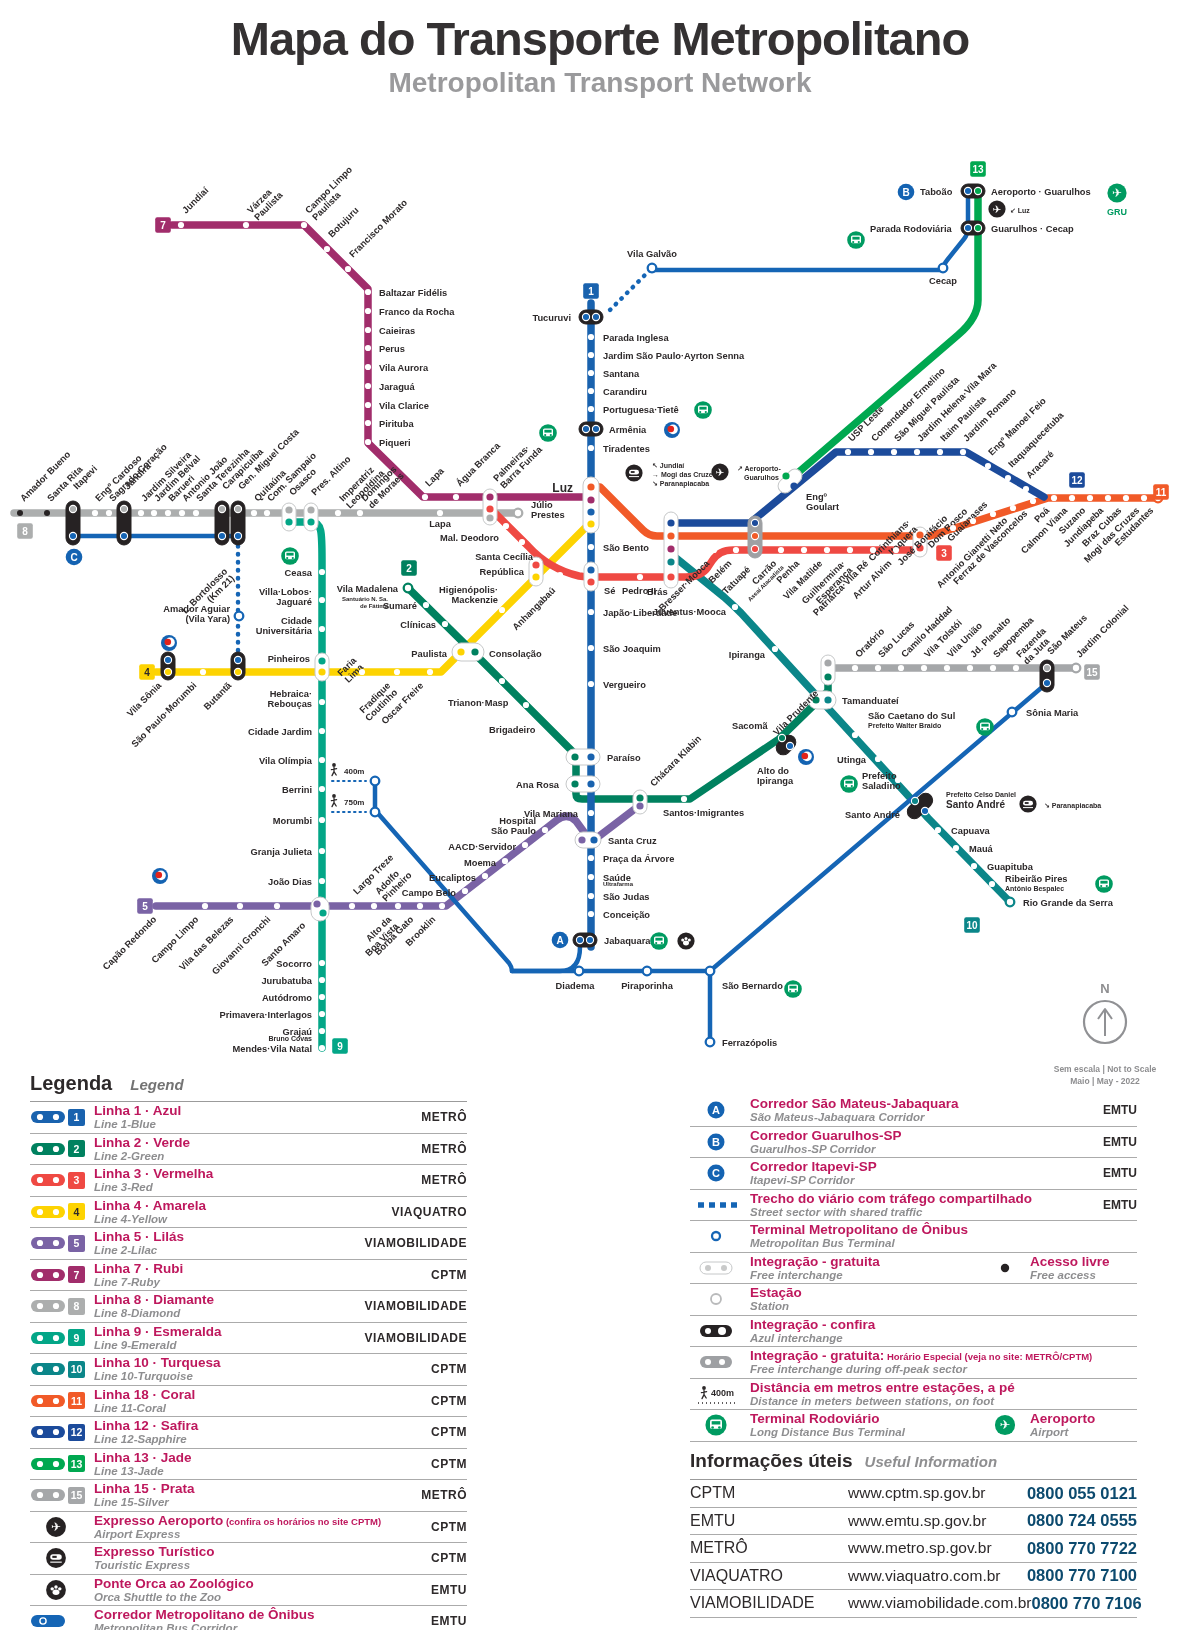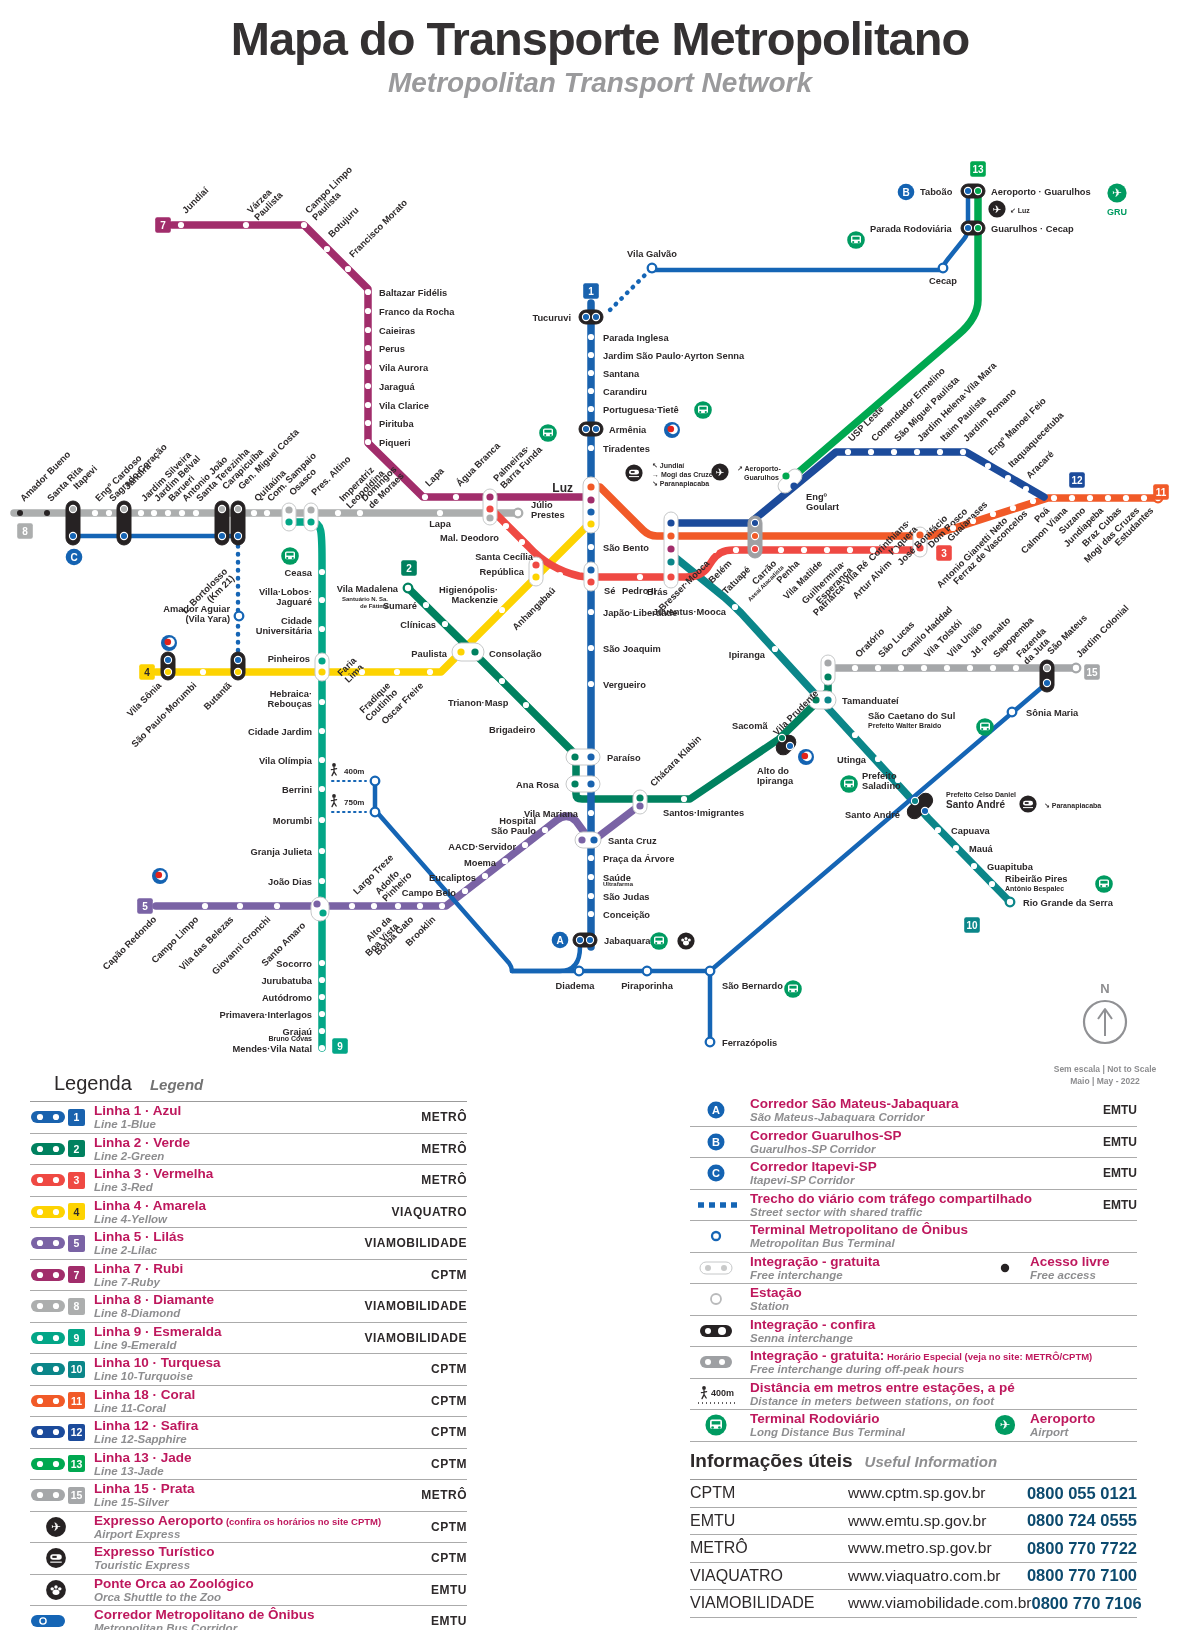--- a/index.html
+++ b/index.html
@@ -1,27 +1,27 @@
 <!DOCTYPE html>
 <html><head>
 <meta charset="utf-8">
 <style>
   html,body{margin:0;padding:0;background:#fff;}
   .page{position:relative;width:1200px;height:1630px;background:#fff;overflow:hidden;
         font-family:"Liberation Sans","DejaVu Sans",sans-serif;}
   .hdr{position:absolute;left:0;top:14px;width:100%;text-align:center;}
   .hdr .t1{font-size:47px;font-weight:bold;letter-spacing:-1px;color:#343132;line-height:1.05;}
-  .hdr .t2{font-size:28px;font-weight:bold;font-style:italic;color:#9A9A9C;margin-top:4px;}
+  .hdr .t2{font-size:28px;font-weight:bold;color:#9A9A9C;margin-top:4px;}
   svg text{font-family:"Liberation Sans","DejaVu Sans",sans-serif;}
   #mapsvg{position:absolute;left:0;top:0;}
   
   .legL{position:absolute;left:30px;top:1072px;width:437px;}
   .legR{position:absolute;left:690px;top:1095px;width:447px;}
   .legHead{font-size:20px;color:#2D292A;padding-bottom:6px;border-bottom:1.2px solid #9B9B9B;}
-  .legHead b{font-weight:normal;margin-left:24px;}
+  .legHead b{font-weight:bold;}
   .legHead i{font-size:15px;color:#737373;font-weight:bold;margin-left:18px;}
   .lrow{display:flex;align-items:center;height:30.5px;border-bottom:0.9px solid #ABABAB;}
   .lrow .swz{width:38px;flex:0 0 38px;display:flex;align-items:center;}
   .lrow .bdg{flex:0 0 17px;width:17px;height:17px;border-radius:2px;color:#fff;font-size:10.5px;
              font-weight:bold;display:flex;align-items:center;justify-content:center;margin-right:9px;}
   .lrow .ic{flex:0 0 64px;display:flex;align-items:center;}
   .lrow .names{flex:1 1 auto;line-height:1.05;}
   .names .pt{font-size:13.5px;font-weight:bold;color:#be185d;}
   .names .pt .note{font-size:9.5px;}
   .names .en{font-size:11.5px;font-weight:bold;font-style:italic;color:#8E8E90;}
@@ -1244,36 +1244,36 @@
             <svg width="56" height="24">
               <g>
                 <rect x="8" y="6" width="32" height="12" rx="6" fill="#262223"></rect>
                 <circle cx="16" cy="12" r="3" fill="#fff"></circle>
                 <circle cx="30" cy="12" r="4" fill="#fff"></circle>
               </g>
             </svg>
           </div>
           <div class="names">
             <div class="pt">Integração - confira</div>
-            <div class="en">Senna interchange</div>
+            <div class="en">Azul interchange</div>
           </div>
         </div>
         <div class="rrow">
           <div class="ric">
             <svg width="56" height="24">
               <g>
                 <rect x="8" y="6" width="32" height="12" rx="6" fill="#9EA0A3"></rect>
                 <circle cx="16" cy="12" r="3" fill="#fff"></circle>
                 <circle cx="30" cy="12" r="3" fill="#fff"></circle>
               </g>
             </svg>
           </div>
           <div class="names">
             <div class="pt">Integração - gratuita:<span class="note"> Horário Especial (veja no site: METRÔ/CPTM)</span></div>
-            <div class="en">Free interchange during off-peak hours</div>
+            <div class="en">Free interchange during off-peak sector</div>
           </div>
         </div>
         <div class="rrow">
           <div class="ric">
             <svg width="56" height="24">
               <g>
                 <circle cx="12" cy="6" r="1.9" fill="#2D292A"></circle>
                 <path d="M12,8.4 V12.6 M9.4,10.6 L14.6,9.6 M12,12.6 L10,16.6 M12,12.6 L14.2,16" stroke="#2D292A" stroke-width="1.3" fill="none" stroke-linecap="round"></path>
                 <text x="19" y="14" font-size="9" font-weight="bold" fill="#2D292A">400m</text>
                 <path d="M6,21 H46" stroke="#2D292A" stroke-width="1.4" stroke-dasharray="1 3"></path>

